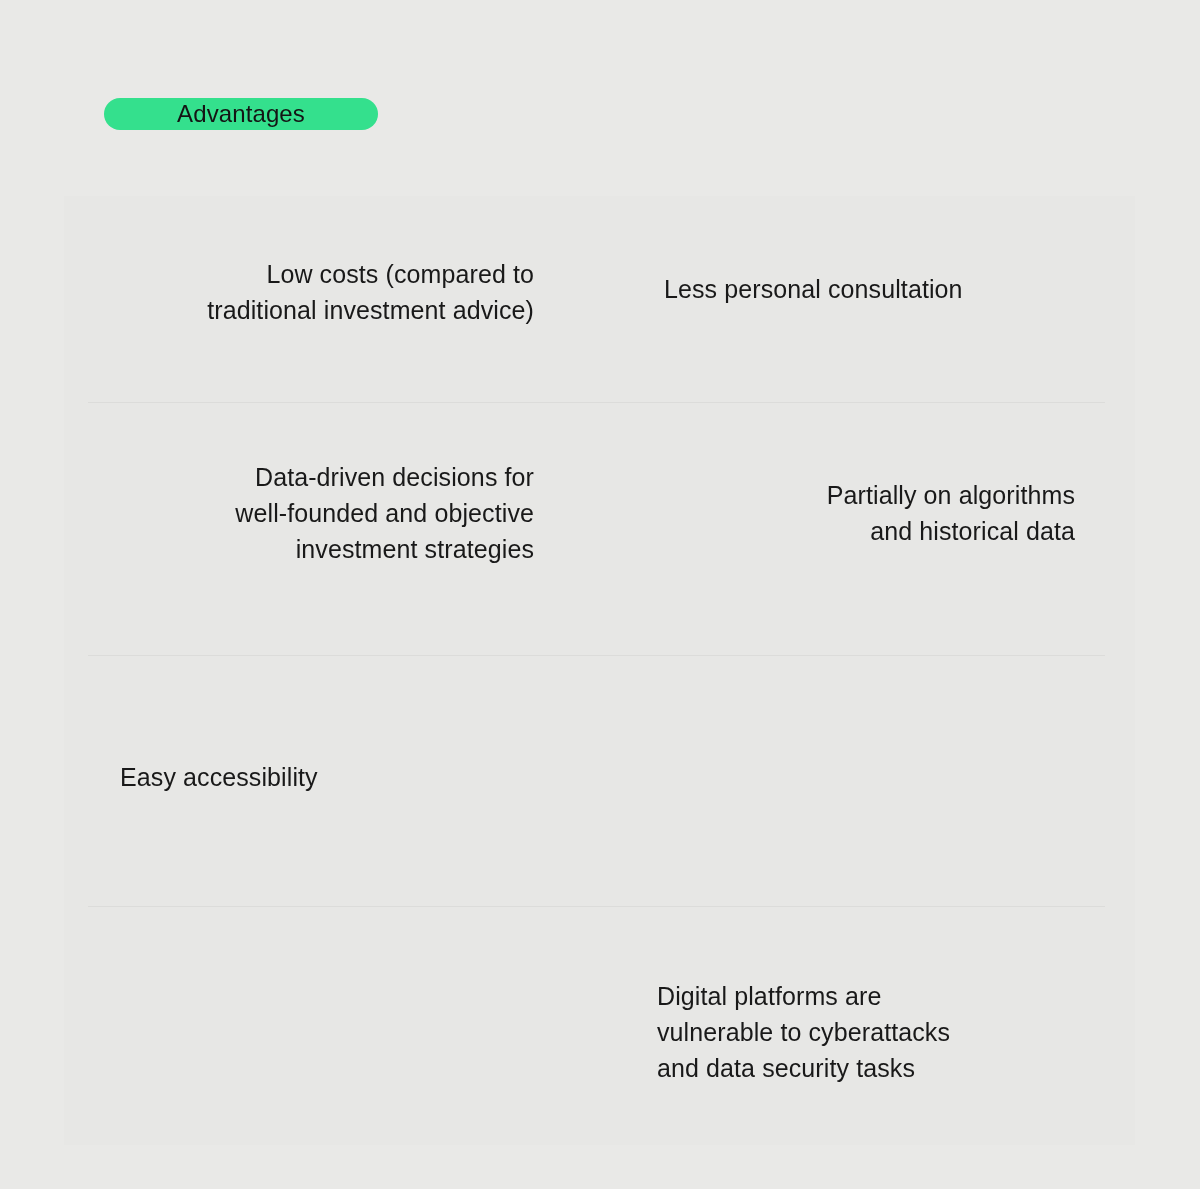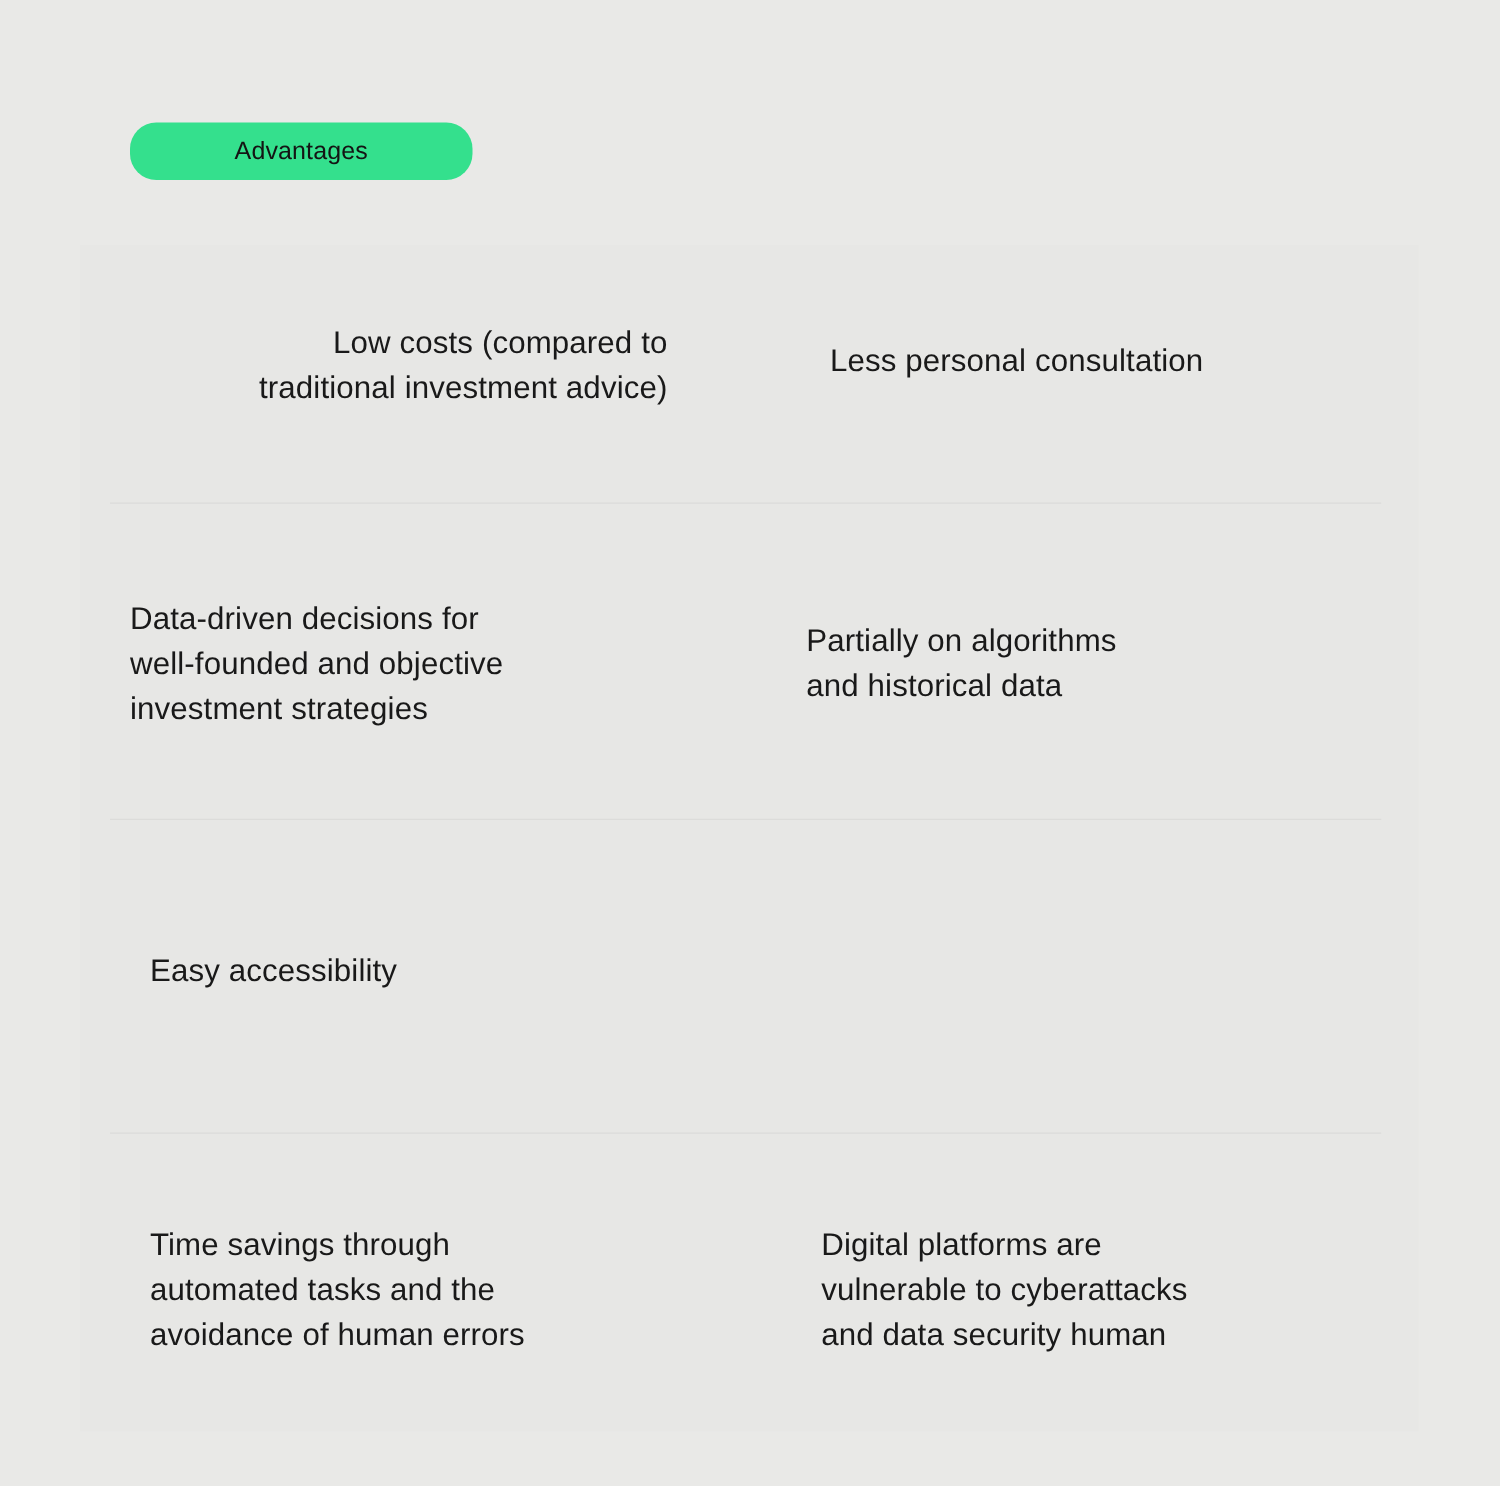--- a/index.html
+++ b/index.html
@@ -31,25 +31,25 @@
     top: 196px;
     width: 1071px;
     height: 949px;
     background: #e7e7e5;
     pointer-events: none;
   }
 
   
   .pill {
     position: absolute;
-    height: 46px;
+    height: 32px;
     border-radius: 21px;
     background: #34e08d;
     color: #141414;
-    font-size: 20px;
+    font-size: 24px;
     font-weight: 400;
     letter-spacing: 0.1px;
     display: flex;
     align-items: center;
     justify-content: center;
     box-sizing: border-box;
   }
   .pill-advantages {
     left: 104px;
     top: 98px;
@@ -69,21 +69,21 @@
     width: 1200px;
     height: 1189px;
   }
 
   .row {
     position: absolute;
     left: 0;
     width: 1200px;
   }
   .row-1 { top: 196px;  height: 206px; }
-  .row-2 { top: 402px;  height: 253px; }
+  .row-2 { top: 384px;  height: 253px; text-align: right; }
   .row-3 { top: 655px;  height: 251px; }
   .row-4 { top: 906px;  height: 239px; }
 
   .divider {
     position: absolute;
     left: 88px;
     width: 1017px;
     height: 1px;
     background: #dcdcda;
   }
@@ -140,26 +140,23 @@
 investment strategies</div>
       <div class="cell r2c2">Partially on algorithms
 and historical data</div>
     </div>
 
     <div class="row row-3">
       <div class="cell r3c1">Easy accessibility</div>
     </div>
 
     <div class="row row-4">
-      <div class="cell r4c1">Time savings through
-automated tasks and the
-avoidance of human errors</div>
       <div class="cell r4c2">Digital platforms are
 vulnerable to cyberattacks
-and data security human</div>
+and data security tasks</div>
     </div>
 
     <div class="divider div-1"></div>
     <div class="divider div-2"></div>
     <div class="divider div-3"></div>
 
   </div>
 </div>
 
 </body></html>

